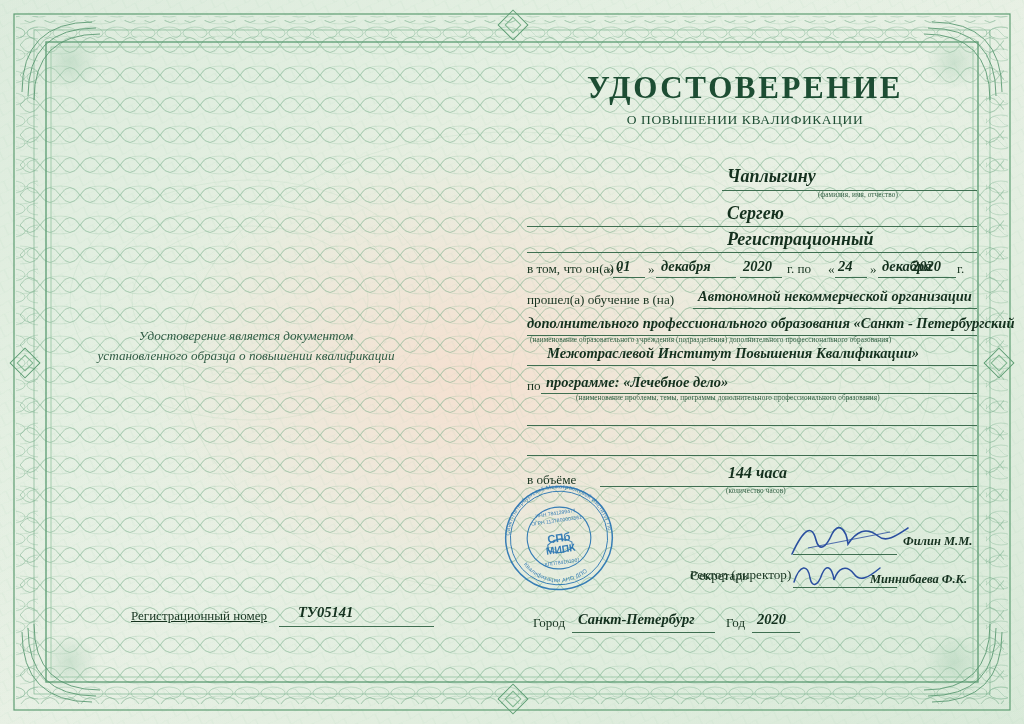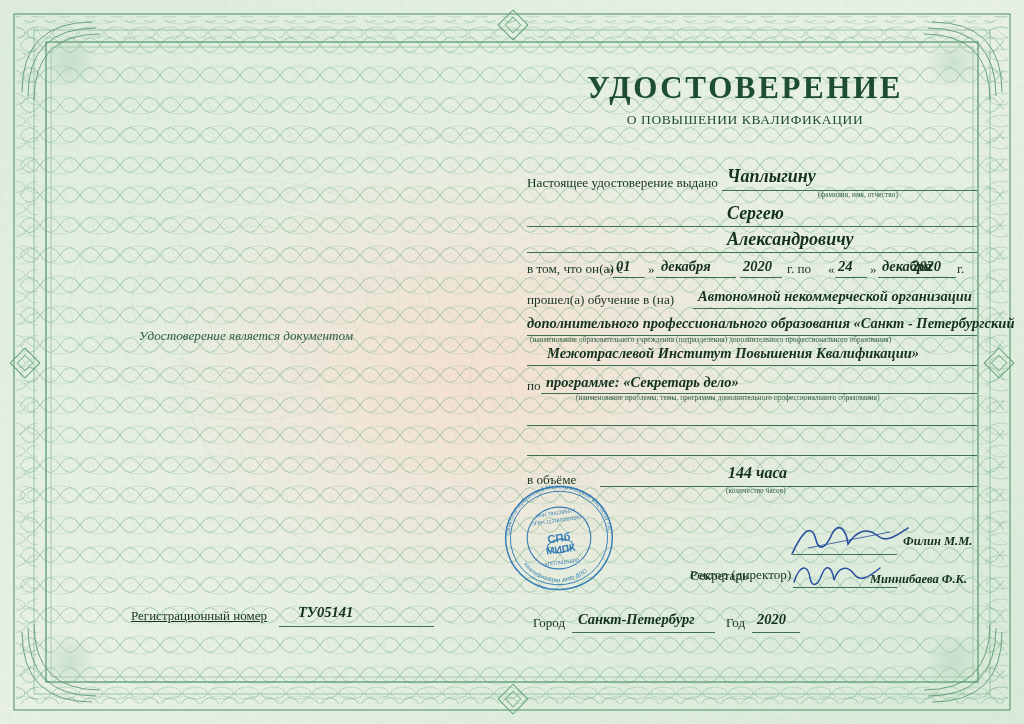--- a/index.html
+++ b/index.html
@@ -243,31 +243,31 @@
   <div class="diamond left"></div>
   <div class="diamond right"></div>
 
   <div class="content">
 
     <div class="title">УДОСТОВЕРЕНИЕ</div>
     <div class="subtitle">О ПОВЫШЕНИИ КВАЛИФИКАЦИИ</div>
 
     <div class="left-note">
       <div>Удостоверение является документом</div>
+      <div>установленного образца о повышении квалификации</div>
     </div>
 
-    <div class="line-text lbl" style="left:527px; top:175px;">Настоящее удостоверение выдано</div>
     <div class="line-text fill" style="left:727px; top:166px; font-size:18px;">Чаплыгину</div>
     <div class="rule" style="left:722px; top:190px; width:255px;"></div>
     <div class="hint" style="left:818px; top:191px;">(фамилия, имя, отчество)</div>
 
     <div class="line-text fill" style="left:727px; top:203px; font-size:18px;">Сергею</div>
     <div class="rule" style="left:527px; top:226px; width:450px;"></div>
 
-    <div class="line-text fill" style="left:727px; top:229px; font-size:18px;">Александровичу</div>
+    <div class="line-text fill" style="left:727px; top:229px; font-size:18px;">Регистрационный</div>
     <div class="rule" style="left:527px; top:252px; width:450px;"></div>
 
     <div class="line-text lbl" style="left:527px; top:261px;">в том, что он(а) с</div>
     <div class="line-text lbl" style="left:607px; top:261px;">«</div>
     <div class="line-text fill-sm" style="left:616px; top:258px;">01</div>
     <div class="rule" style="left:613px; top:277px; width:32px;"></div>
     <div class="line-text lbl" style="left:648px; top:261px;">»</div>
     <div class="line-text fill-sm" style="left:661px; top:258px;">декабря</div>
     <div class="rule" style="left:656px; top:277px; width:80px;"></div>
     <div class="line-text fill-sm" style="left:743px; top:258px;">2020</div>
@@ -288,21 +288,21 @@
     <div class="rule" style="left:693px; top:308px; width:284px;"></div>
 
     <div class="line-text fill-sm" style="left:527px; top:315px;">дополнительного профессионального образования «Санкт - Петербургский</div>
     <div class="rule" style="left:527px; top:335px; width:450px;"></div>
     <div class="hint" style="left:530px; top:336px;">(наименование образовательного учреждения (подразделения) дополнительного профессионального образования)</div>
 
     <div class="line-text fill-sm" style="left:527px; top:345px;margin-left:20px;">Межотраслевой Институт Повышения Квалификации»</div>
     <div class="rule" style="left:527px; top:365px; width:450px;"></div>
 
     <div class="line-text lbl" style="left:527px; top:378px;">по</div>
-    <div class="line-text fill-sm" style="left:546px; top:374px;">программе: «Секретарь дело»</div>
+    <div class="line-text fill-sm" style="left:546px; top:374px;">программе: «Лечебное дело»</div>
     <div class="rule" style="left:541px; top:393px; width:436px;"></div>
     <div class="hint" style="left:576px; top:394px;">(наименование проблемы, темы, программы дополнительного профессионального образования)</div>
 
     <div class="rule" style="left:527px; top:425px; width:450px;"></div>
     <div class="rule" style="left:527px; top:455px; width:450px;"></div>
 
     <div class="line-text lbl" style="left:527px; top:472px;">в объёме</div>
     <div class="line-text fill" style="left:728px; top:464px;">144 часа</div>
     <div class="rule" style="left:600px; top:486px; width:377px;"></div>
     <div class="hint" style="left:726px; top:487px;">(количество часов)</div>

